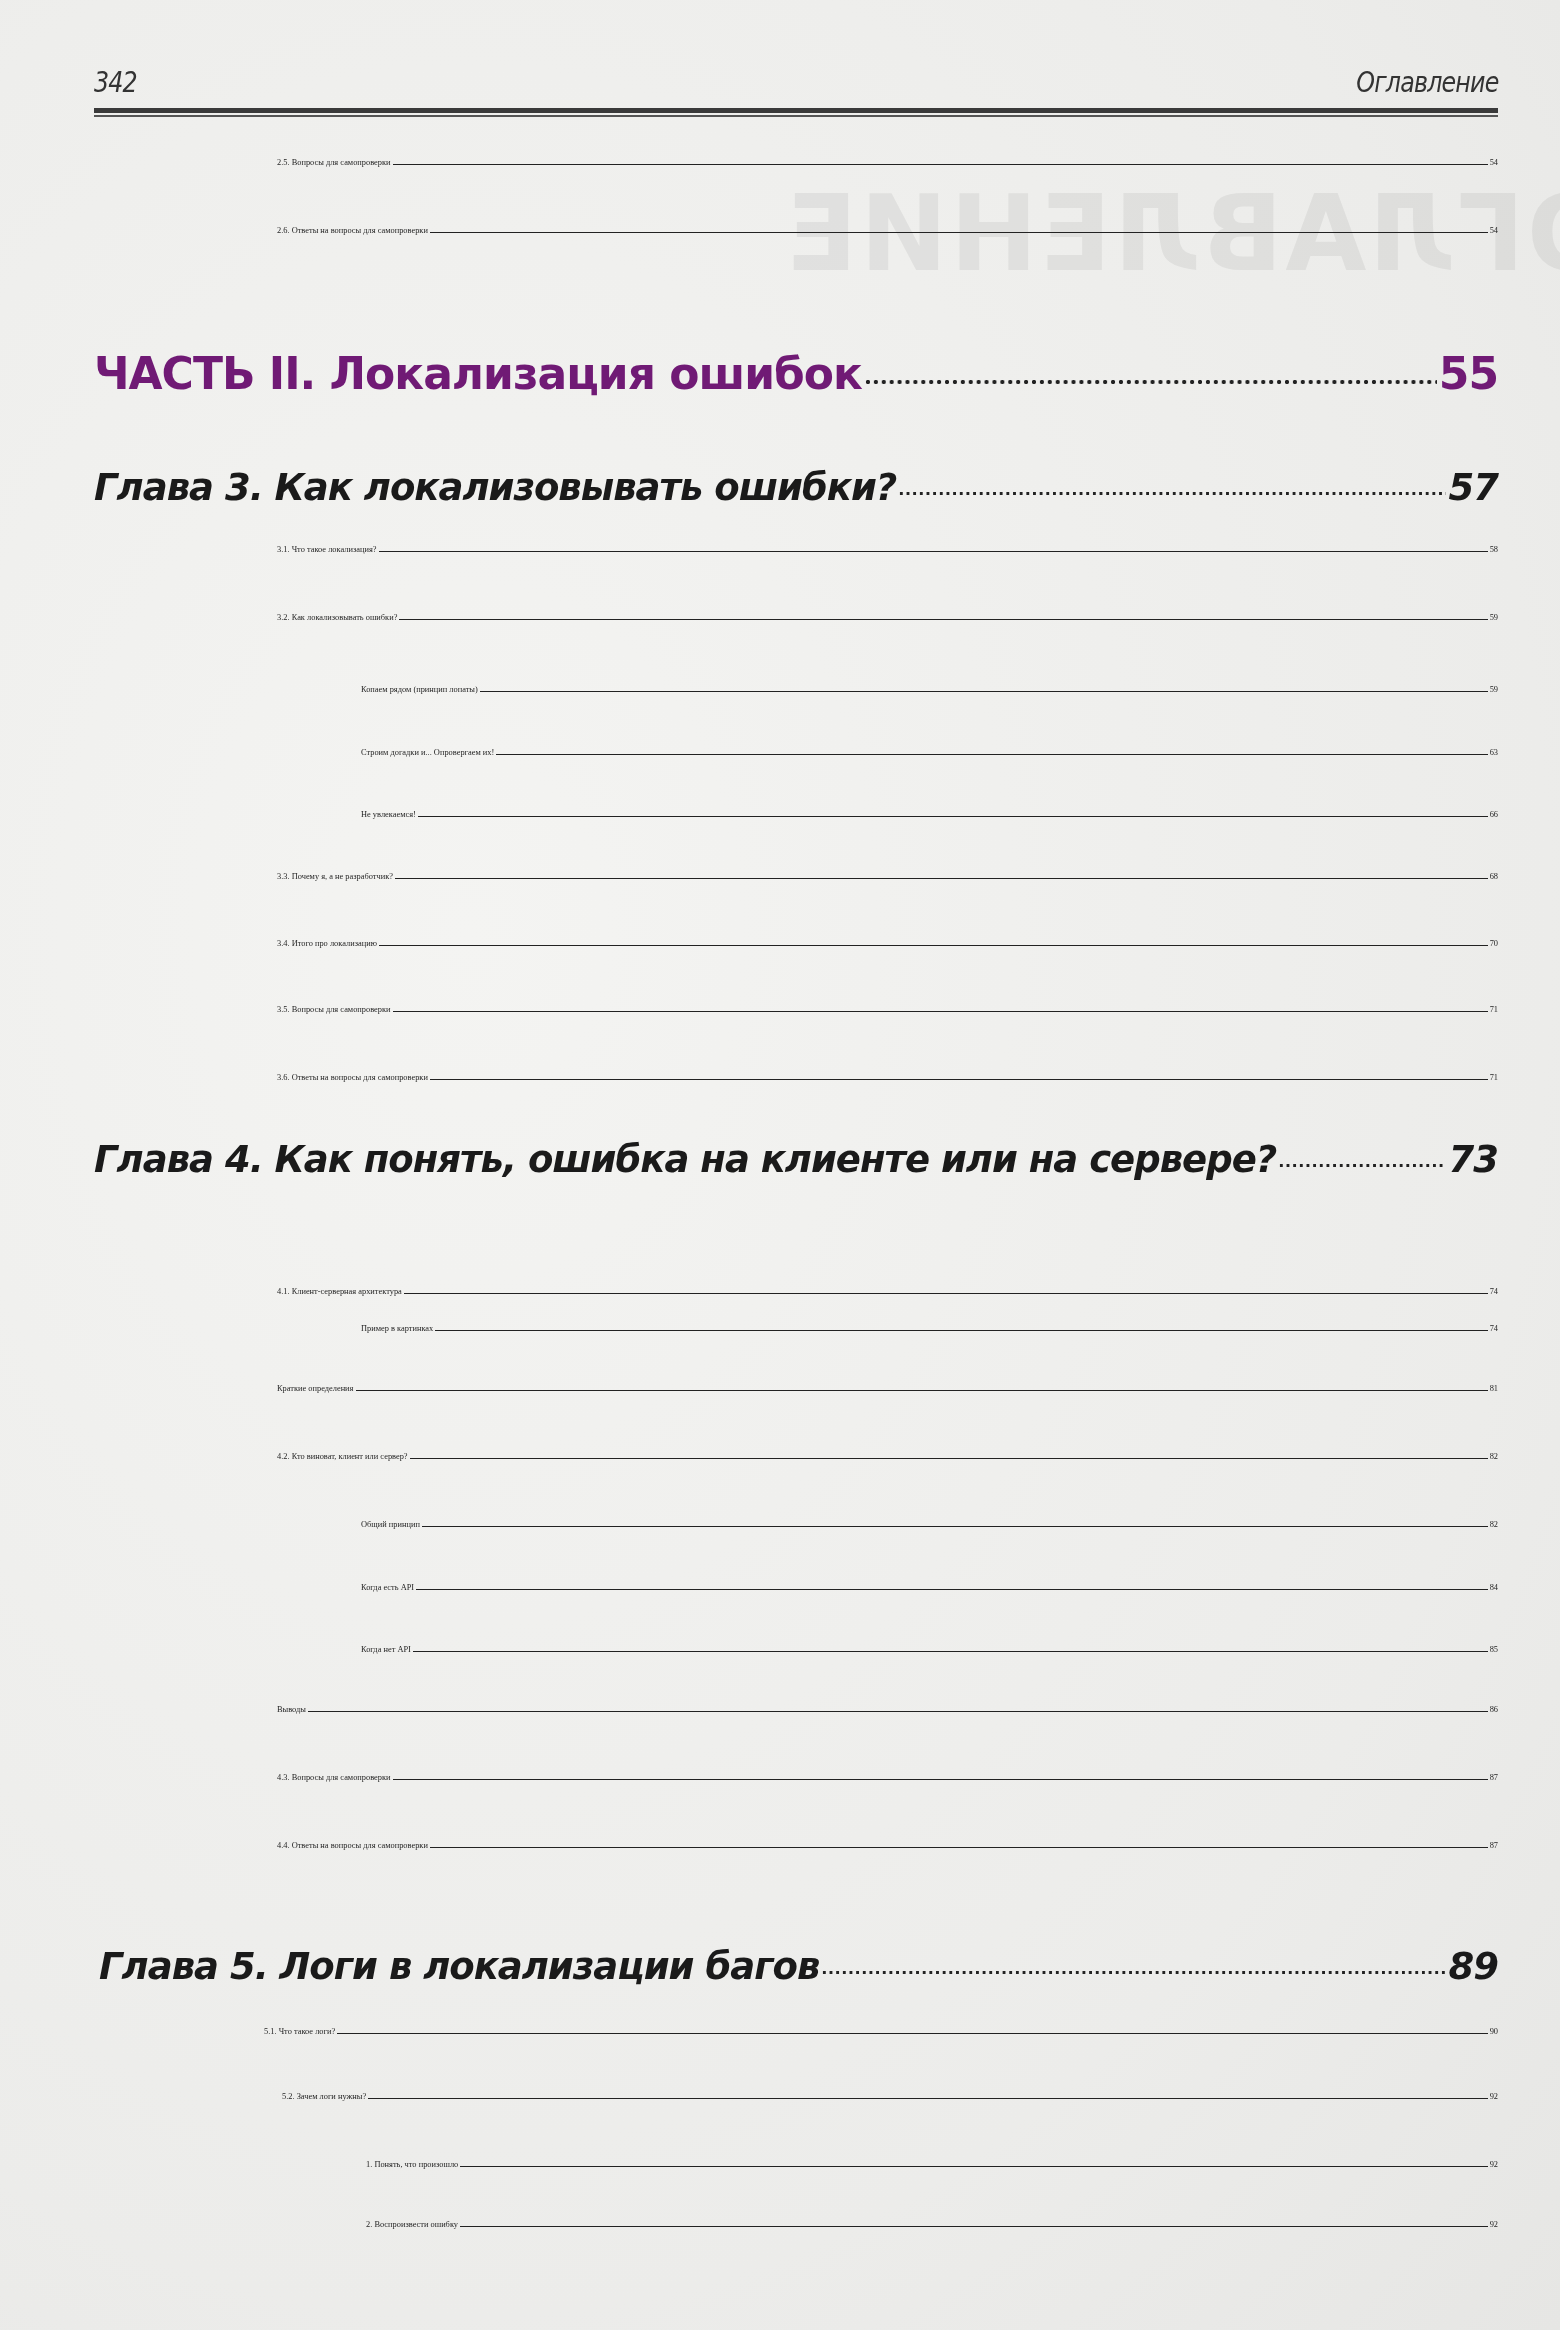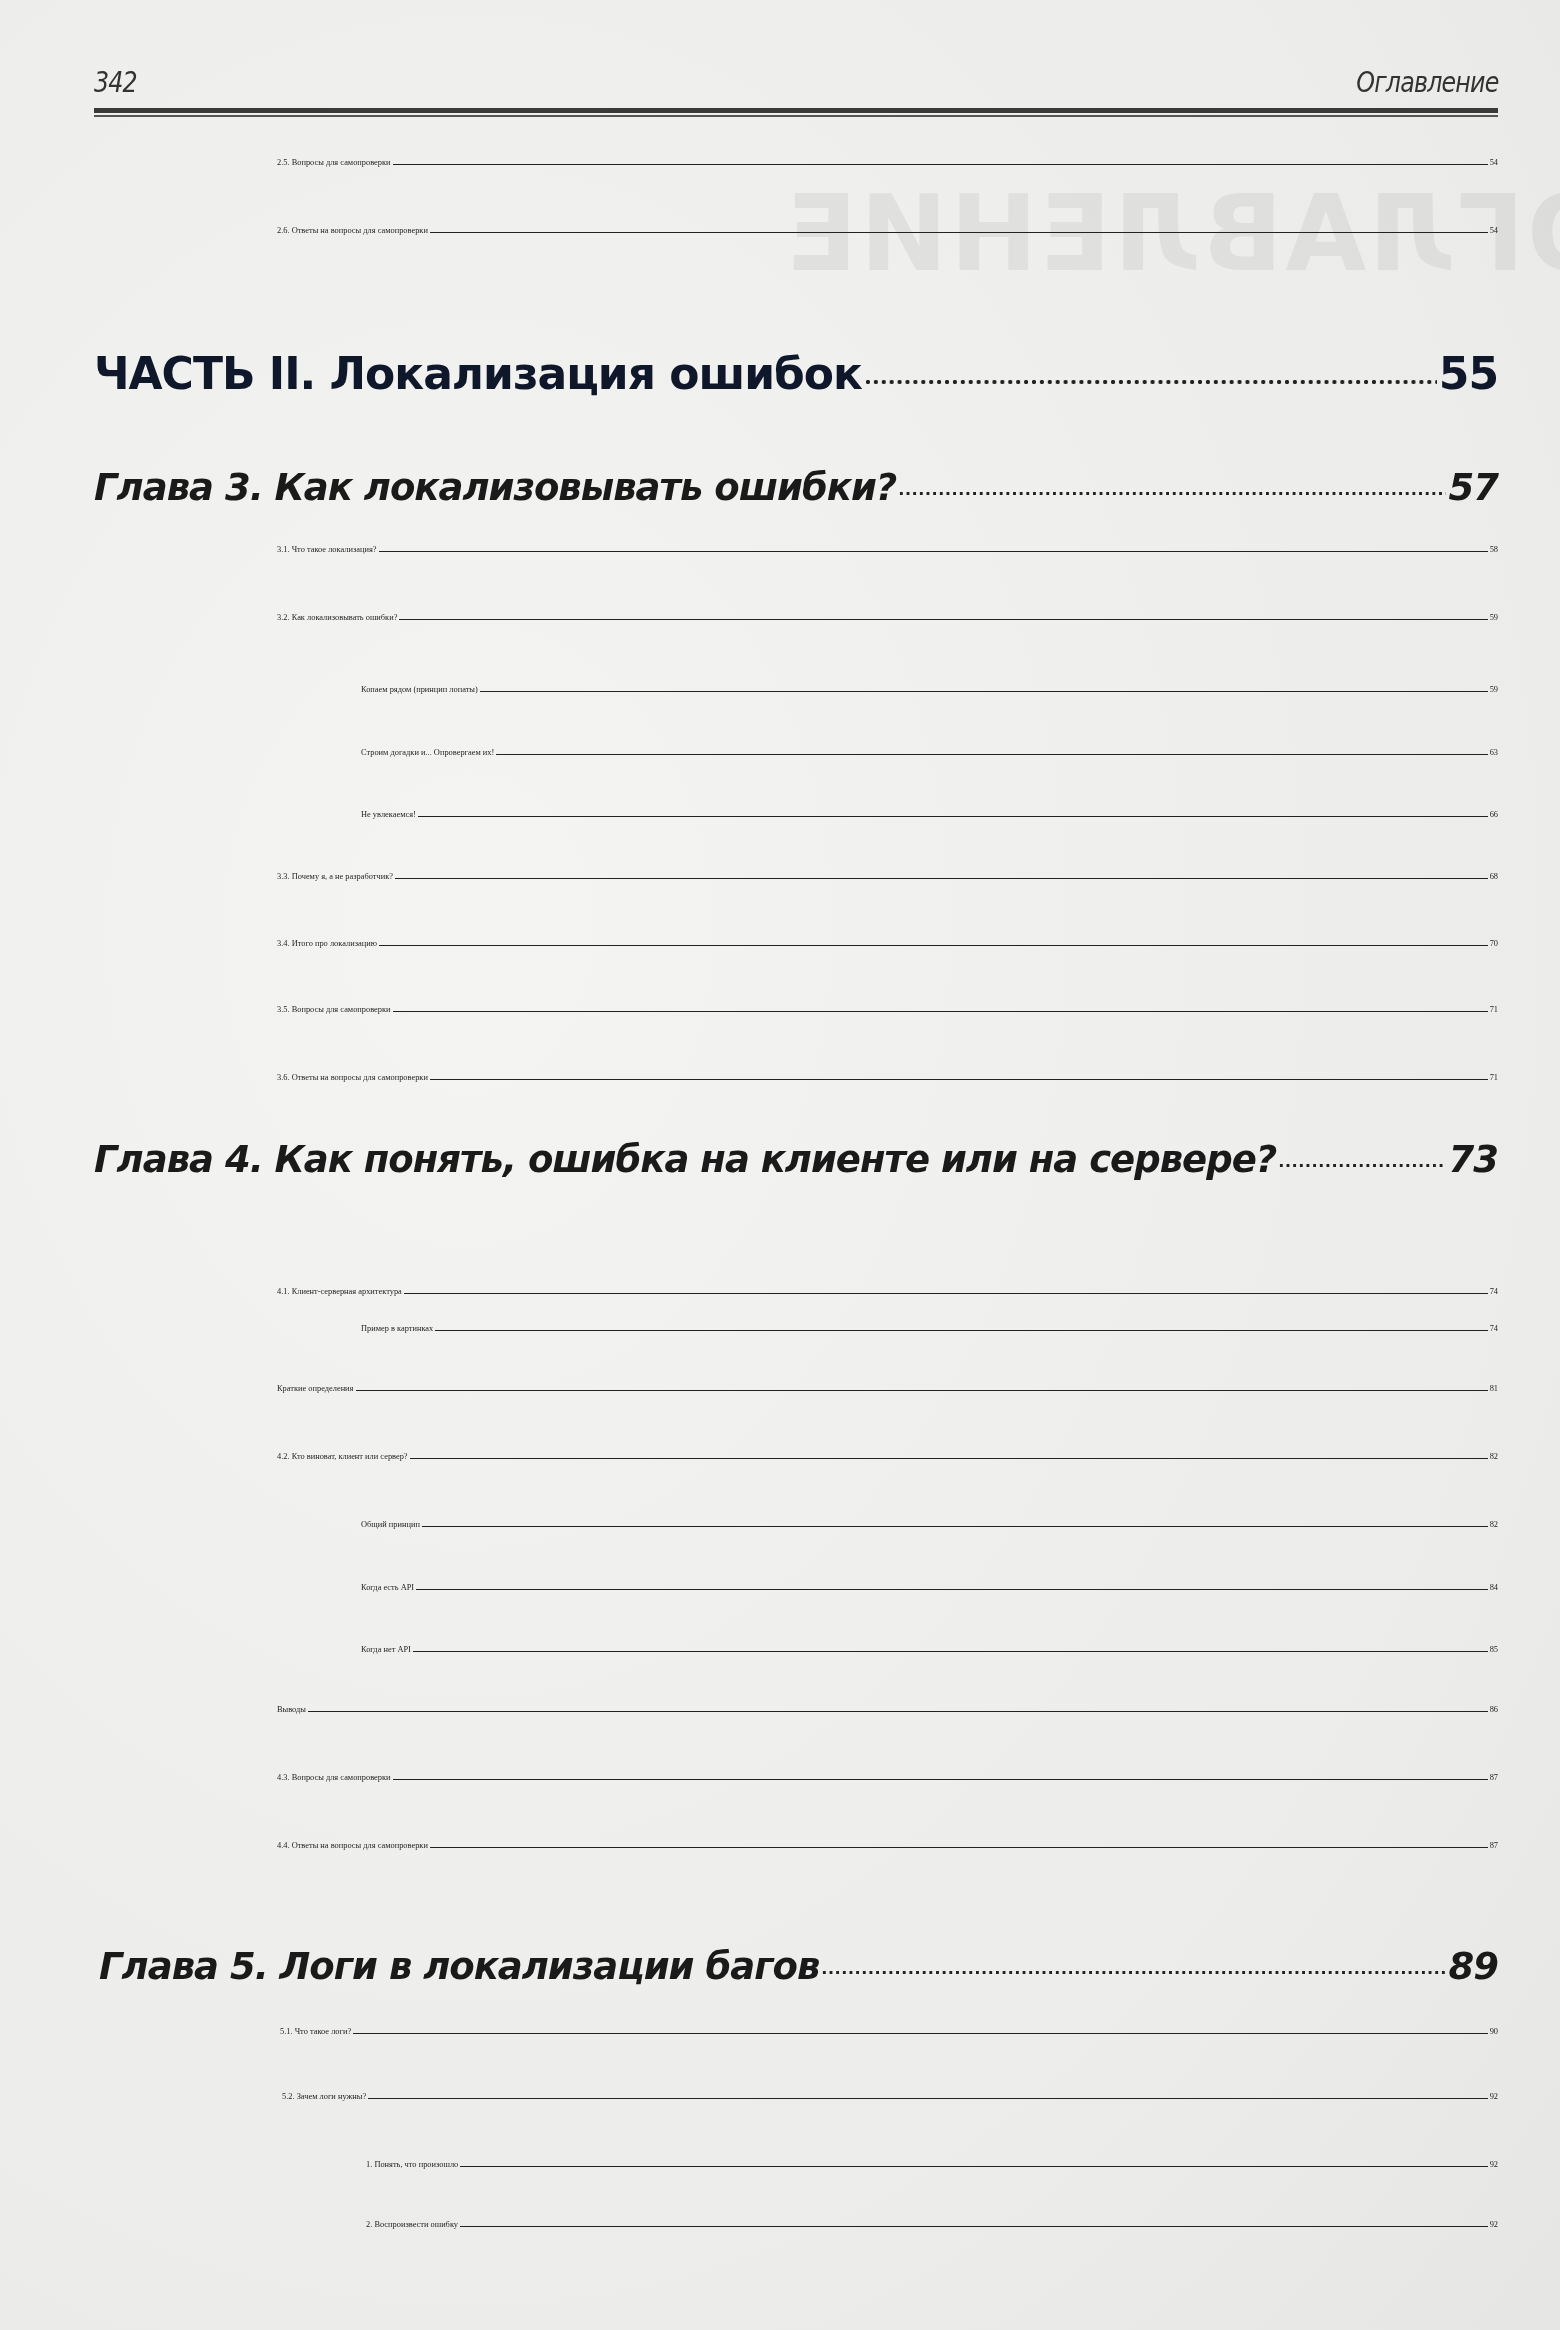--- a/index.html
+++ b/index.html
@@ -22,21 +22,21 @@
   .row { position:absolute; right:63px; display:flex; align-items:baseline; white-space:nowrap; }
   .row .label { flex:0 0 auto; }
   .row .dots { flex:1 1 auto; overflow:hidden; margin:0 2.1px; position:relative; height:1em; }
   .row .dots::after {
     content:""; position:absolute; left:0; right:0; bottom:0.12em; height:0.09em;
     background-image: radial-gradient(circle, #222 45%, transparent 50%);
     background-size:0.18em 0.09em; background-repeat:repeat-x;
   }
   .row .page { flex:0 0 auto; }
 
-  .part { font-family:"DejaVu Sans", sans-serif; font-weight:bold; font-size:44px; color:#0f172a; letter-spacing:-1px; }
+  .part { font-family:"DejaVu Sans", sans-serif; font-weight:bold; font-size:44px; color:#701a75; letter-spacing:-1px; }
   .chapter { font-family:"DejaVu Sans", sans-serif; font-size:37px; color:#1a1a1a; letter-spacing:-1px; font-weight:600;font-style:italic; }
 
   .ghost { position:absolute; font-family:"DejaVu Sans", sans-serif; font-weight:bold; color:rgba(0,0,0,0.06); pointer-events:none; }
 </style>
 </head>
 <body>
 
 <div class="ghost" style="left:784px; top:173px; font-size:105px; transform:scaleX(-1); letter-spacing:2.1px;">ОГЛАВЛЕНИЕ</div>
 
 <div class="header">
@@ -165,21 +165,21 @@
     <div class="row section" style="top: 1840px; left: 277px;">
       <span class="label">4.4. Ответы на вопросы для самопроверки</span>
       <span class="dots"></span>
       <span class="page">87</span>
     </div>
     <div class="row chapter" style="top: 1942px; left: 99px;">
       <span class="label">Глава 5. Логи в локализации багов</span>
       <span class="dots"></span>
       <span class="page">89</span>
     </div>
-    <div class="row section" style="top: 2026px; left: 280px;">
+    <div class="row section" style="top: 2026px; left: 264px;">
       <span class="label">5.1. Что такое логи?</span>
       <span class="dots"></span>
       <span class="page">90</span>
     </div>
     <div class="row section" style="top: 2091px; left: 282px;">
       <span class="label">5.2. Зачем логи нужны?</span>
       <span class="dots"></span>
       <span class="page">92</span>
     </div>
     <div class="row subsection" style="top: 2159px; left: 366px;">

